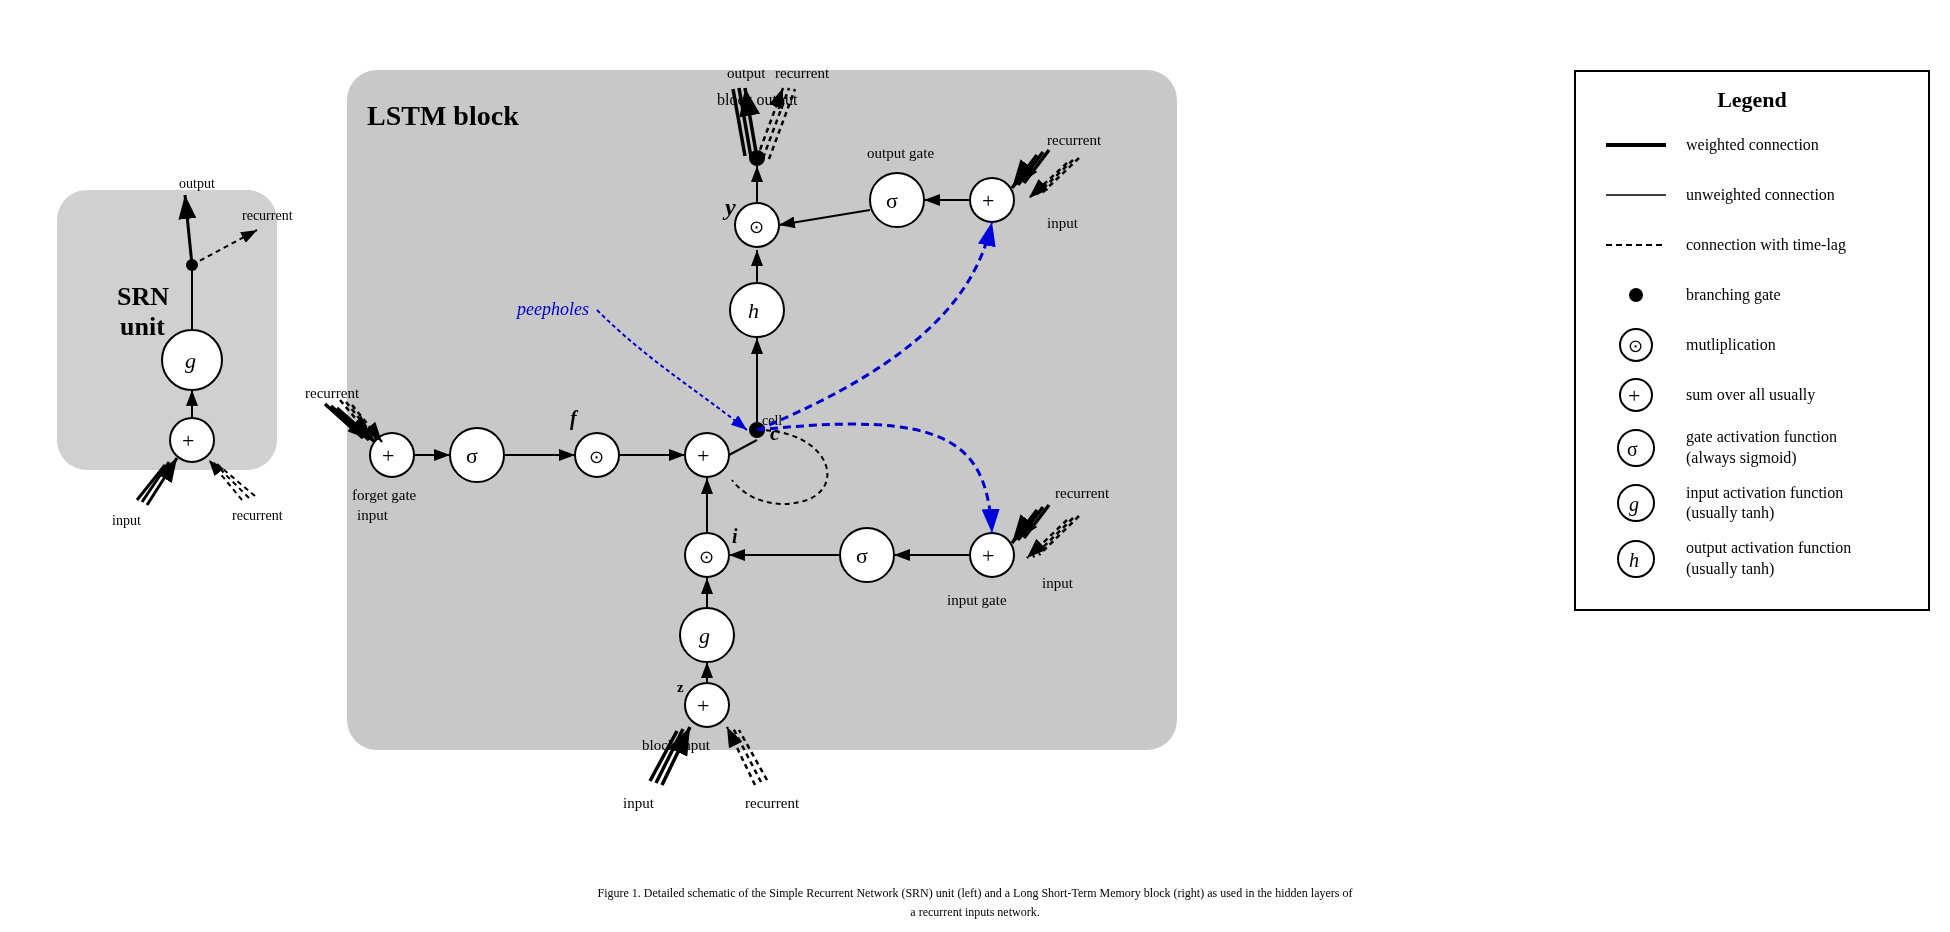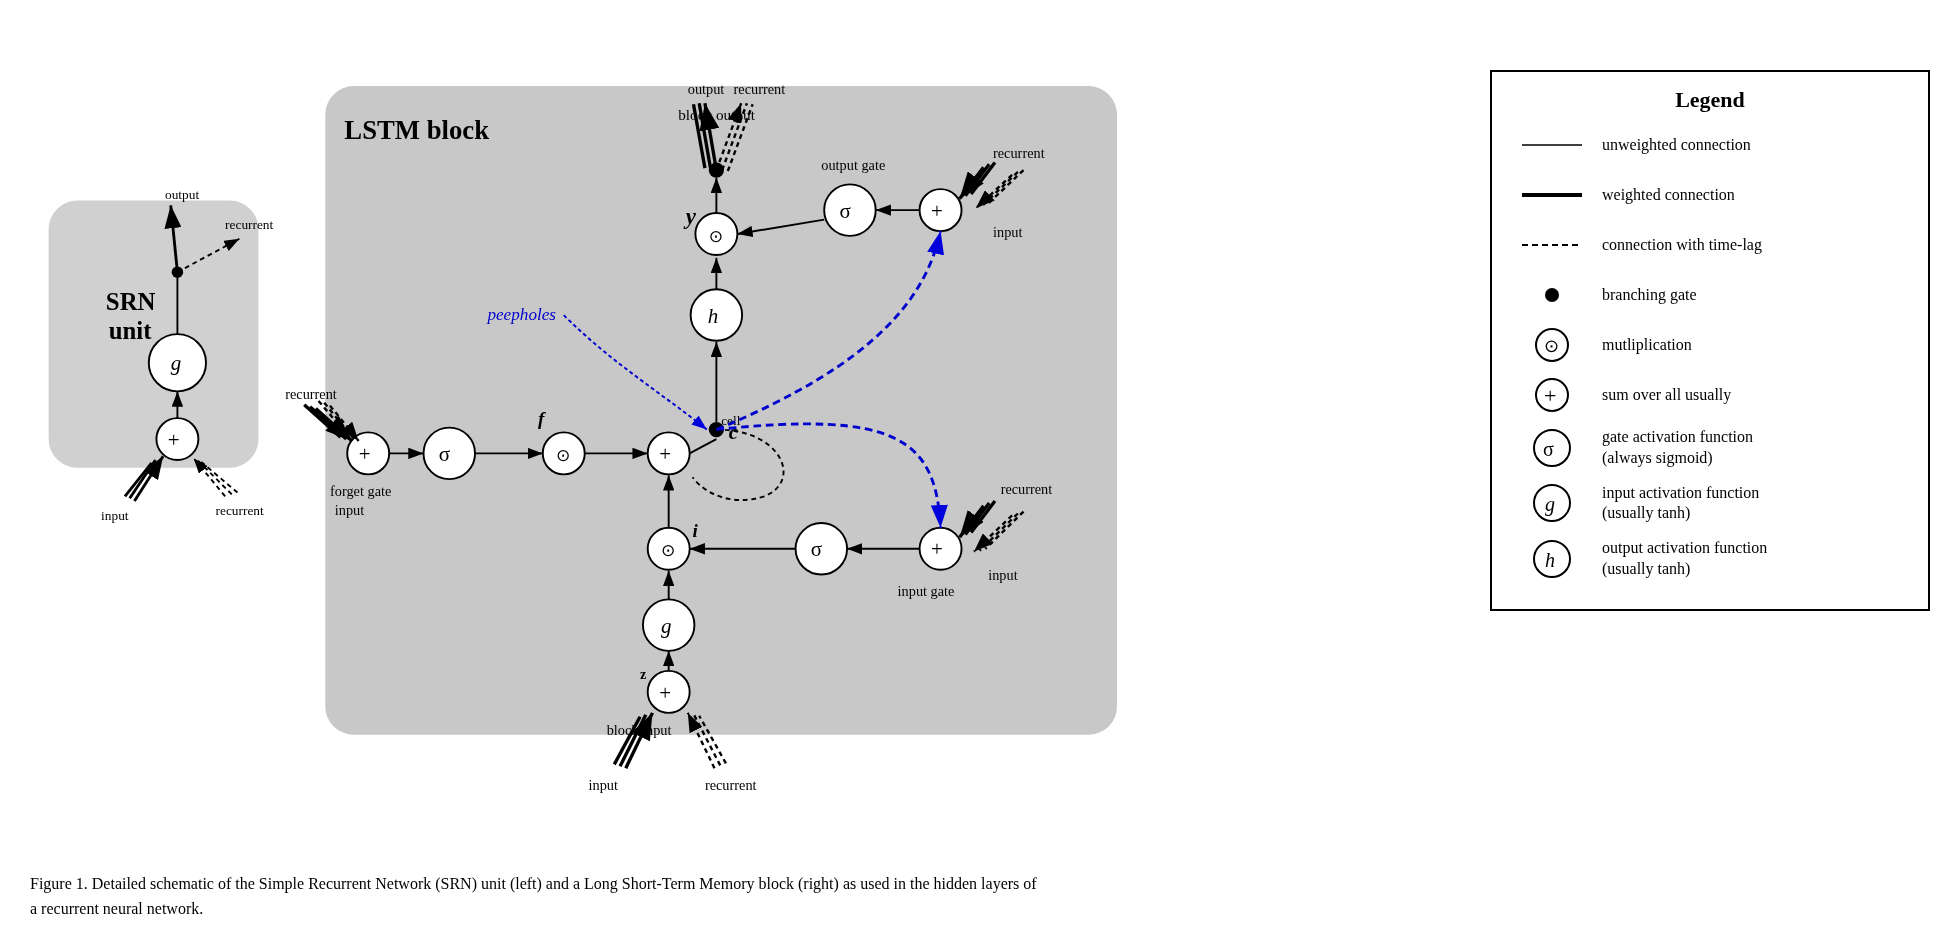--- a/index.html
+++ b/index.html
@@ -23,21 +23,21 @@
       display: flex;
       flex-direction: row;
       flex: 1;
       position: relative;
     }
     
     #diagram-svg {
       flex: 1;
     }
     #legend-box {
-      width: 440px;
+      width: 356px;
       border: 2px solid #000;
       padding: 15px 20px;
       margin-left: 20px;
       margin-top: 60px;
       height: fit-content;
       background: #fff;
     }
     #legend-box h2 {
       text-align: center;
       font-size: 22px;
@@ -56,23 +56,24 @@
       display: flex;
       align-items: center;
       justify-content: center;
     }
     .legend-text {
       font-size: 16px;
       line-height: 1.3;
       margin-left: 10px;
     }
     #caption {
-      font-size: 16px;
+      font-size: 12px;
       line-height: 1.6;
       padding: 0 10px;
+      text-align: center;
     }
   </style>
 </head>
 <body>
 
 <div id="main-container">
   <div id="diagram-area">
 
     <svg id="diagram-svg" viewBox="0 0 1520 820" xmlns="http://www.w3.org/2000/svg" style="width:1520px; height:820px;">
 
@@ -271,33 +272,33 @@
       <path d="M 570 300 C 620 350 670 380 720 420" stroke="#0000cc" stroke-width="2" fill="none" stroke-dasharray="4,3" marker-end="url(#arrowhead-blue)"></path>
 
     </svg>
 
     <div id="legend-box">
       <h2>Legend</h2>
 
       <div class="legend-row">
         <div class="legend-icon">
           <svg width="70" height="20">
+              <line x1="5" y1="10" x2="65" y2="10" stroke="#000" stroke-width="4"></line>
+            </svg>
+        </div>
+        <div class="legend-text">weighted connection</div>
+      </div>
+
+      <div class="legend-row">
+        <div class="legend-icon">
+          <svg width="70" height="20">
               <line x1="5" y1="10" x2="65" y2="10" stroke="#000" stroke-width="1.5"></line>
             </svg>
         </div>
         <div class="legend-text">unweighted connection</div>
-      </div>
-
-      <div class="legend-row">
-        <div class="legend-icon">
-          <svg width="70" height="20">
-              <line x1="5" y1="10" x2="65" y2="10" stroke="#000" stroke-width="4"></line>
-            </svg>
-        </div>
-        <div class="legend-text">weighted connection</div>
       </div>
 
       <div class="legend-row">
         <div class="legend-icon">
           <svg width="70" height="20">
               <line x1="5" y1="10" x2="65" y2="10" stroke="#000" stroke-width="2" stroke-dasharray="6,4"></line>
             </svg>
         </div>
         <div class="legend-text">connection with time-lag</div>
       </div>
@@ -359,15 +360,15 @@
           </svg>
         </div>
         <div class="legend-text">output activation function<br>(usually tanh)</div>
       </div>
 
     </div>
   </div>
 
   <div id="caption">
     <span>Figure 1.   Detailed schematic of the Simple Recurrent Network (SRN) unit (left) and a Long Short-Term Memory block (right) as used in the hidden layers of</span><br>
-    <span>a recurrent neural network.</span>
+    <span>a recurrent inputs network.</span>
   </div>
 </div>
 
 </body></html>

